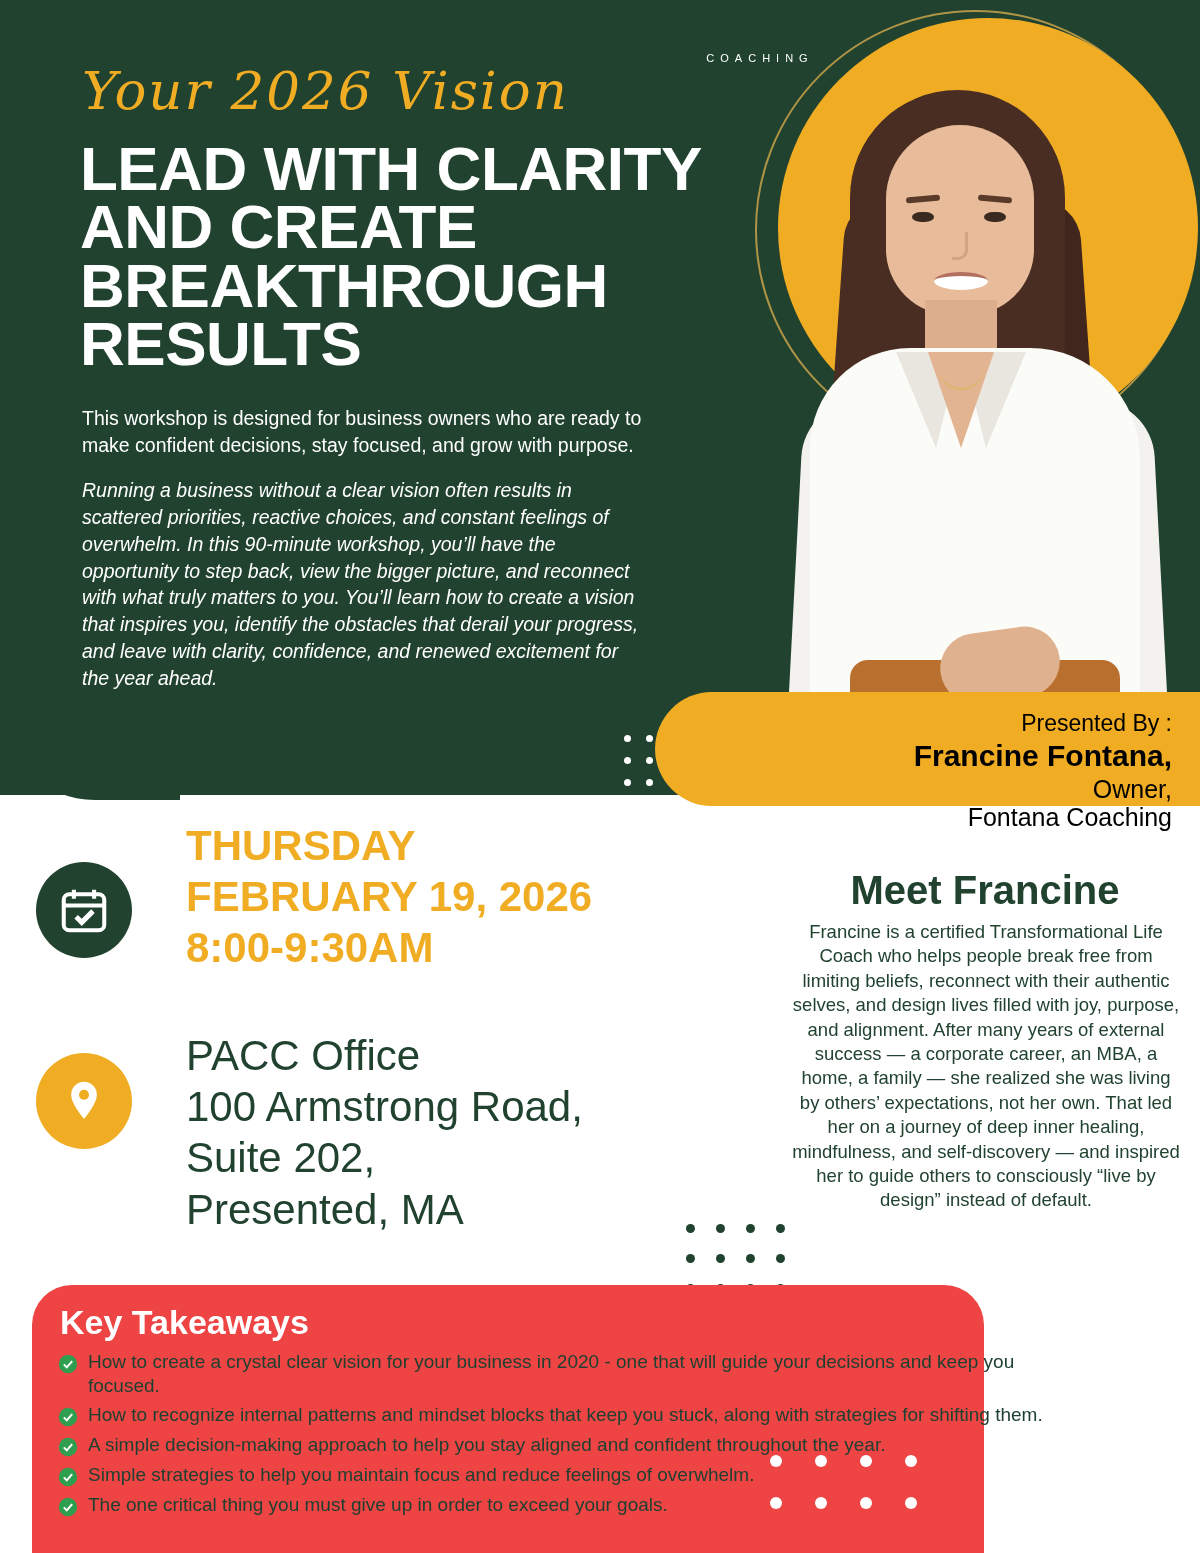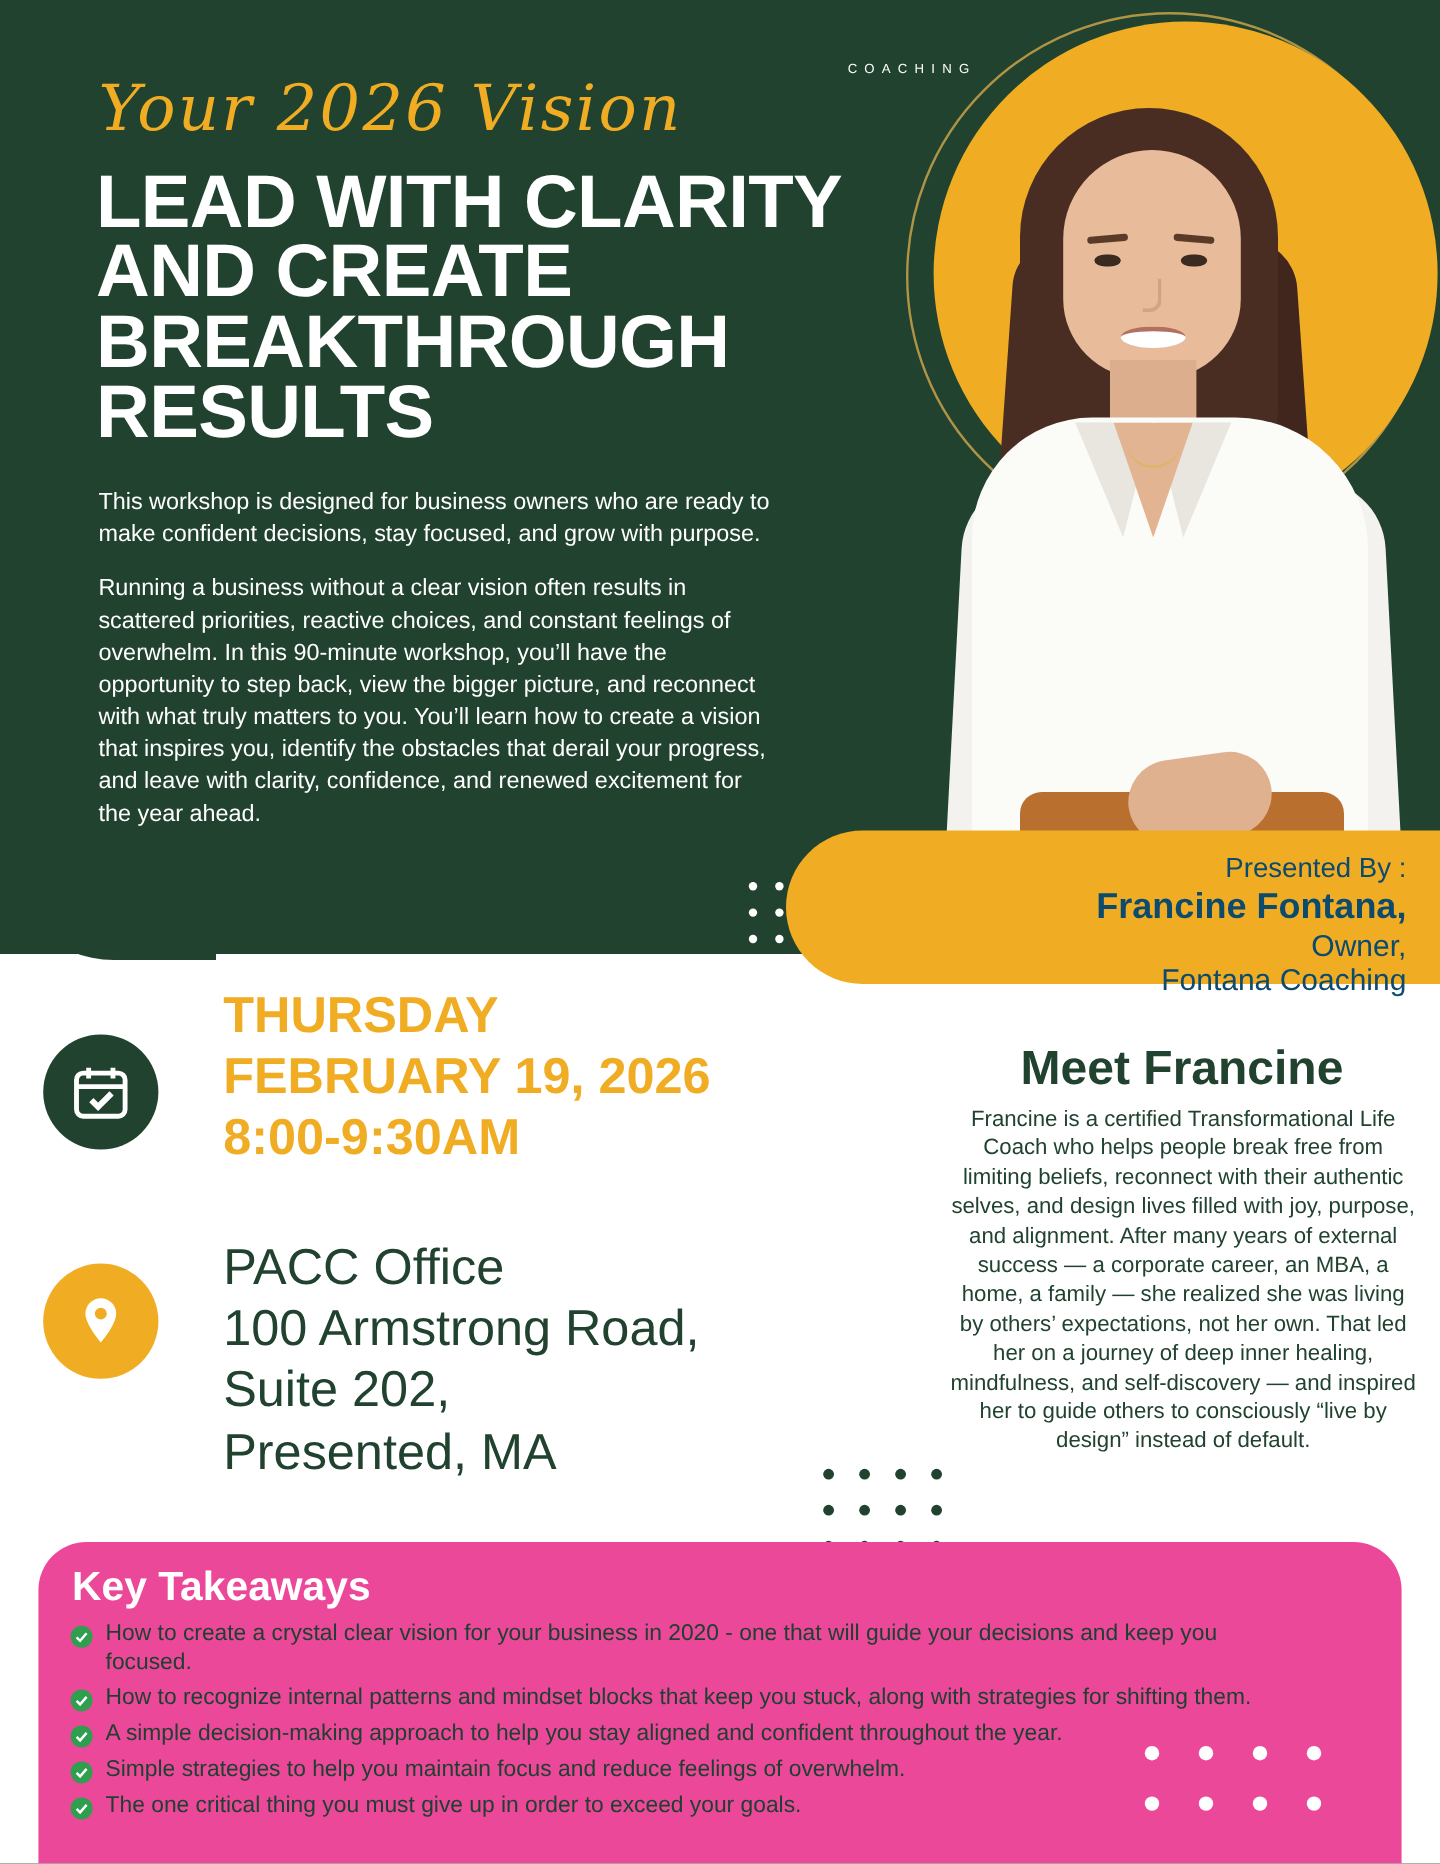--- a/index.html
+++ b/index.html
@@ -72,21 +72,21 @@
   }
 
   .body-copy {
     position: absolute;
     left: 82px; top: 405px;
     width: 560px;
     color: #ffffff;
     font-size: 19.5px;
     line-height: 1.38;
   }
-  .body-copy p + p { margin-top: 18px; }
+  .body-copy p + p { margin-top: 18px; font-style: italic; }
 
   
   .photo-wrap {
     position: absolute;
     left: 700px; top: 0;
     width: 500px; height: 795px;
     overflow: hidden;
   }
   .yellow-circle {
     position: absolute;
@@ -224,25 +224,25 @@
     position: absolute; left: 238px; top: 356px;
     width: 46px; height: 34px;
     border-bottom: 2px solid #d8b765;
     border-radius: 0 0 24px 24px;
   }
 
   
   .presenter {
     position: absolute;
     left: 655px; top: 692px;
-    width: 545px; height: 128px;
+    width: 545px; height: 114px;
     background: #f0ad24;
     border-top-left-radius: 80px;
     border-bottom-left-radius: 80px;
-    color: #0c4a6e;
+    color: #000000;
     text-align: right;
     padding: 18px 28px 0 0;
   }
   .presented-by { font-size: 23px; }
   .presenter-name { font-size: 30px; font-weight: bold; line-height: 1.25; }
   .presenter-role { font-size: 25px; line-height: 1.15; }
 
   
   .dots { position: absolute; display: grid; }
   .dot { border-radius: 50%; }
@@ -285,22 +285,22 @@
   .meet-body {
     position: absolute; left: 792px; top: 920px;
     width: 388px; text-align: center;
     color: #20422f; font-size: 18.5px; line-height: 1.32;
   }
 
   
   .takeaways {
     position: absolute;
     left: 32px; top: 1285px;
-    width: 1136px; height: 268px;
-    background: #ec4899;
+    width: 952px; height: 268px;
+    background: #ef4444;
     border-top-left-radius: 40px;
     border-top-right-radius: 40px;
   }
   .takeaways h2 {
     color: #ffffff;
     font-size: 34px;
     font-weight: bold;
     margin: 18px 0 8px 28px;
   }
   .t-item {

